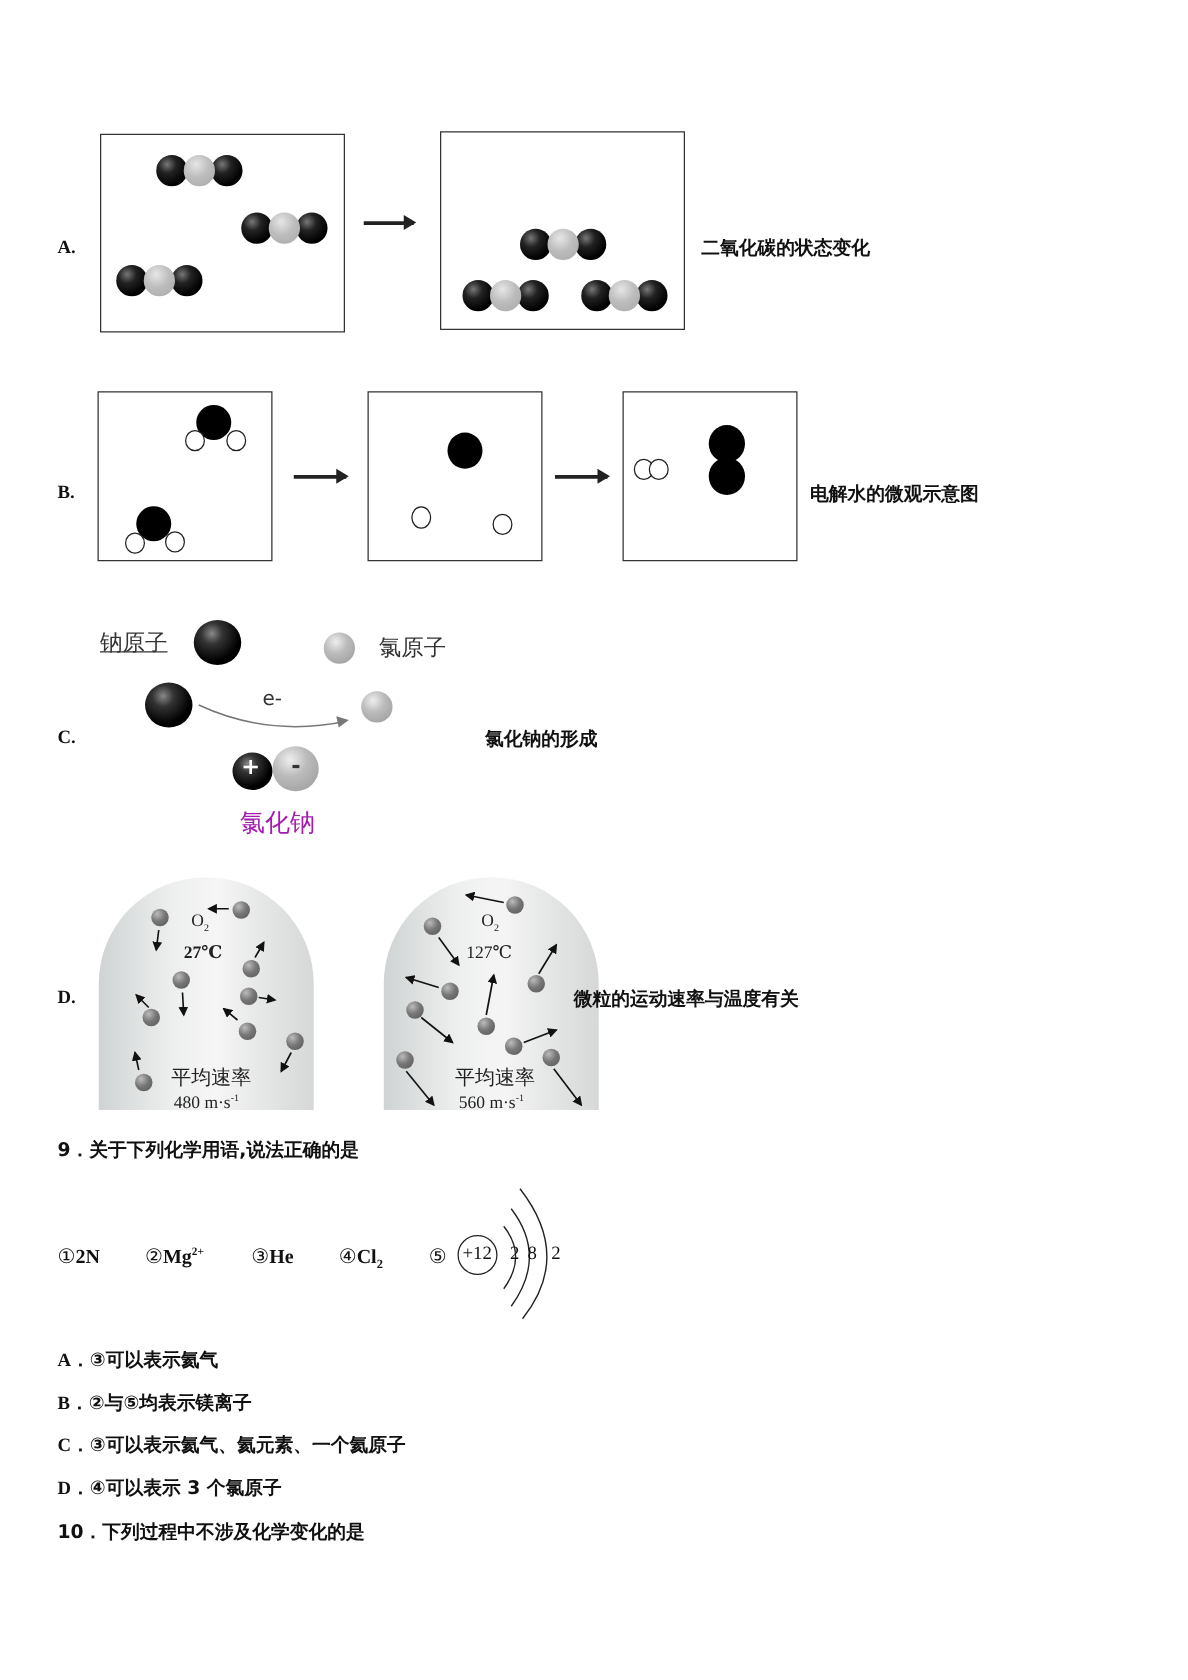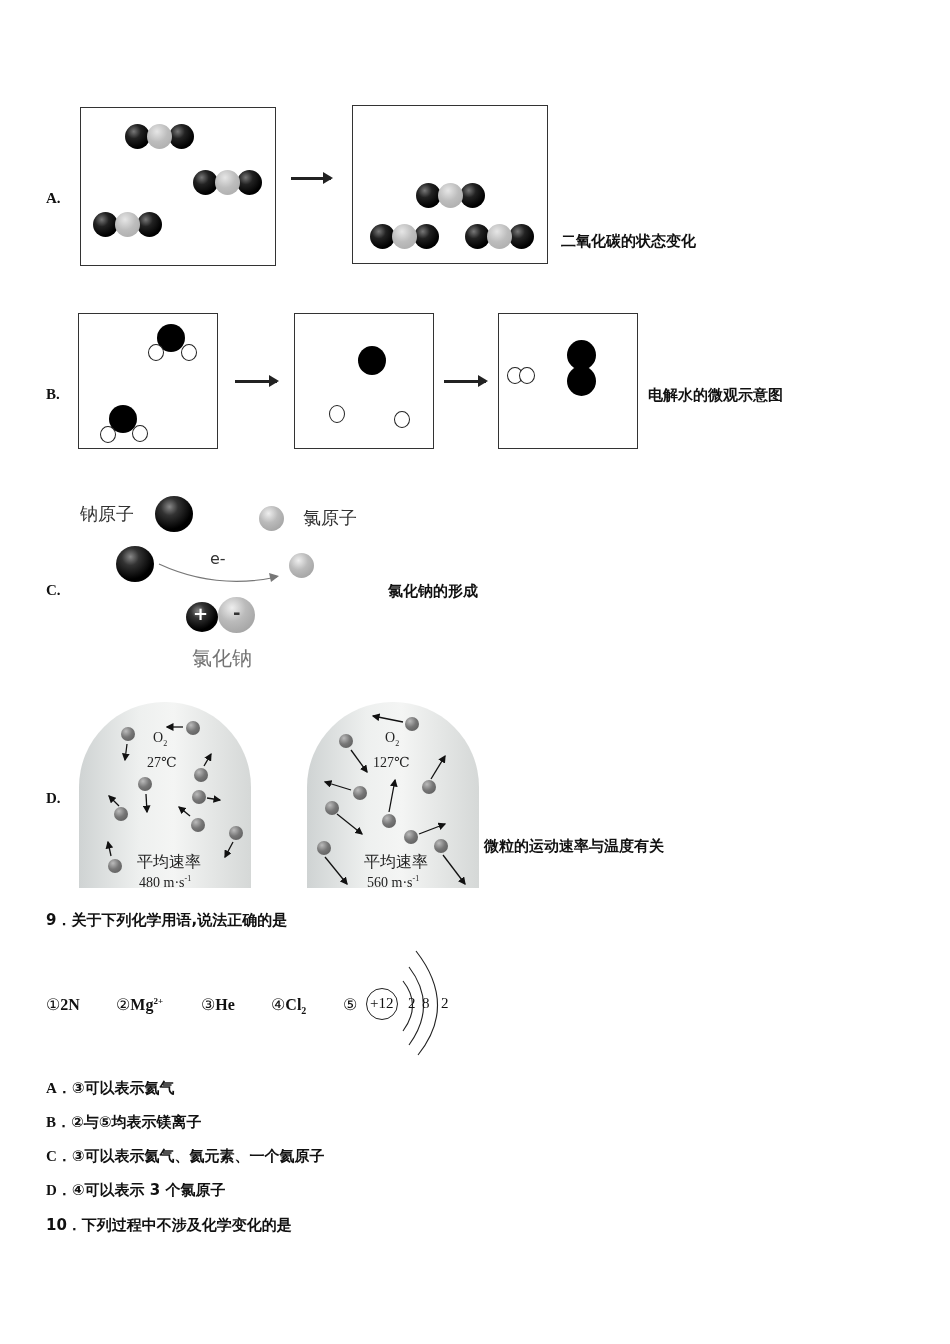--- a/index.html
+++ b/index.html
@@ -60,21 +60,21 @@
         <div class="ball blk"></div>
         <div class="ball gry"></div>
         <div class="ball blk"></div>
       </div>
     <div class="mol" style="left:112px;top:118px;">
         <div class="ball blk"></div>
         <div class="ball gry"></div>
         <div class="ball blk"></div>
       </div>
   </div>
-  <span class="abs cap" style="left:561px;top:189px;margin-top:43px;">二氧化碳的状态变化</span>
+  <span class="abs cap" style="left:561px;top:189px;">二氧化碳的状态变化</span>
 </div>
 
 <div>
   <span class="abs lbl" style="left:46px;top:386px;">B.</span>
   <div class="box" style="left:78px;top:313px;width:140px;height:136px;">
     <div class="solid" style="left:78px;top:10px;width:28px;height:28px;"></div>
     <div class="hollow" style="left:69px;top:30px;width:16px;height:17px;"></div>
     <div class="hollow" style="left:102px;top:30px;width:16px;height:17px;"></div>
     <div class="solid" style="left:30px;top:91px;width:28px;height:28px;"></div>
     <div class="hollow" style="left:21px;top:112px;width:16px;height:17px;"></div>
@@ -91,36 +91,36 @@
     <div class="hollow" style="left:8px;top:53px;width:16px;height:17px;"></div>
     <div class="hollow" style="left:20px;top:53px;width:16px;height:17px;"></div>
     <div class="solid" style="left:68px;top:26px;width:29px;height:30px;"></div>
     <div class="solid" style="left:68px;top:52px;width:29px;height:30px;"></div>
   </div>
   <span class="abs cap" style="left:648px;top:386px;font-family:Liberation Serif, serif;">电解水的微观示意图</span>
 </div>
 
 <div>
   <span class="abs lbl" style="left:46px;top:582px;">C.</span>
-  <span class="abs sans-lt" style="left:80px;top:502px;">钠原子</span>
+  <span class="abs sans-lt" style="left:80px;top:502px;text-decoration:underline;">钠原子</span>
   <div class="sphere-b" style="left:155px;top:496px;width:38px;height:36px;"></div>
   <div class="sphere-g" style="left:259px;top:506px;width:25px;height:25px;"></div>
   <span class="abs sans-lt" style="left:303px;top:506px;">氯原子</span>
   <div class="sphere-b" style="left:116px;top:546px;width:38px;height:36px;"></div>
   <span class="abs sans-lt" style="left:210px;top:549px;font-size:16px;">e-</span>
   <svg class="abs" style="left:155px;top:560px;" width="130" height="30">
     <path d="M4 4 Q60 30 122 17" fill="none" stroke="#777" stroke-width="1.2"></path>
     <path d="M114 13 L124 16 L116 22 Z" fill="#777"></path>
   </svg>
   <div class="sphere-g" style="left:289px;top:553px;width:25px;height:25px;"></div>
   <div class="sphere-b" style="left:186px;top:602px;width:32px;height:30px;"></div>
   <span class="abs" style="left:193px;top:603px;color:#fff;font-family:'DejaVu Sans',sans-serif;font-weight:bold;font-size:18px;">+</span>
   <div class="sphere-g" style="left:218px;top:597px;width:37px;height:36px;"></div>
   <span class="abs" style="left:233px;top:602px;color:#333;font-family:'DejaVu Sans',sans-serif;font-weight:bold;font-size:18px;">-</span>
-  <span class="abs sans-lt" style="left:192px;top:645px;font-size:20px;color:#737373;">氯化钠</span>
+  <span class="abs sans-lt" style="left:192px;top:645px;font-size:20px;color:#a21caf;">氯化钠</span>
   <span class="abs cap" style="left:388px;top:582px;">氯化钠的形成</span>
 </div>
 
 <div>
   <span class="abs lbl" style="left:46px;top:790px;">D.</span>
 
   <div class="tube" style="left:79px;top:702px;width:172px;height:186px;">
     <div class="p" style="left:42px;top:25px;"></div>
     <div class="p" style="left:107px;top:19px;"></div>
     <div class="p" style="left:115px;top:66px;"></div>
@@ -142,21 +142,21 @@
         <line x1="125" y1="64" x2="132" y2="52"></line>
         <line x1="67" y1="92" x2="68" y2="110"></line>
         <line x1="128" y1="96" x2="141" y2="98"></line>
         <line x1="40" y1="104" x2="30" y2="94"></line>
         <line x1="111" y1="114" x2="100" y2="105"></line>
         <line x1="154" y1="140" x2="146" y2="155"></line>
         <line x1="32" y1="154" x2="29" y2="140"></line>
       </g>
     </svg>
     <div class="tube-text" style="left:74px;top:28px;"><span>O</span><sub style="font-size:8px;">2</sub></div>
-    <div class="tube-text" style="left:68px;top:52px;">27℃</div>
+    <div class="tube-text" style="left:68px;top:52px;font-weight:bold;">27℃</div>
     <div class="tube-text" style="left:58px;top:150px;font-size:16px;">平均速率</div>
     <div class="tube-text" style="left:60px;top:172px;"><span>480 m·s</span><sup style="font-size:8px;">-1</sup></div>
   </div>
 
   <div class="tube" style="left:307px;top:702px;width:172px;height:186px;">
     <div class="p" style="left:98px;top:15px;"></div>
     <div class="p" style="left:32px;top:32px;"></div>
     <div class="p" style="left:115px;top:78px;"></div>
     <div class="p" style="left:46px;top:84px;"></div>
     <div class="p" style="left:18px;top:99px;"></div>
@@ -181,21 +181,21 @@
         <line x1="18" y1="155" x2="40" y2="182"></line>
         <line x1="136" y1="153" x2="158" y2="182"></line>
       </g>
     </svg>
     <div class="tube-text" style="left:78px;top:28px;"><span>O</span><sub style="font-size:8px;">2</sub></div>
     <div class="tube-text" style="left:66px;top:52px;">127℃</div>
     <div class="tube-text" style="left:57px;top:150px;font-size:16px;">平均速率</div>
     <div class="tube-text" style="left:60px;top:172px;"><span>560 m·s</span><sup style="font-size:8px;">-1</sup></div>
   </div>
 
-  <span class="abs cap" style="left:484px;top:790px;margin-top:47px;">微粒的运动速率与温度有关</span>
+  <span class="abs cap" style="left:459px;top:790px;">微粒的运动速率与温度有关</span>
 </div>
 
 <div>
   <span class="abs q" style="left:46px;top:911px;">9．关于下列化学用语,说法正确的是</span>
 
   <div class="abs sym" style="left:46px;top:995px;text-align:right;">
     <span>①</span><b>2N</b>
   </div>
   <div class="abs sym" style="left:116px;top:995px;">
     <span>②</span><b>Mg</b><sup style="font-size:9px;font-weight:bold;">2+</sup>

